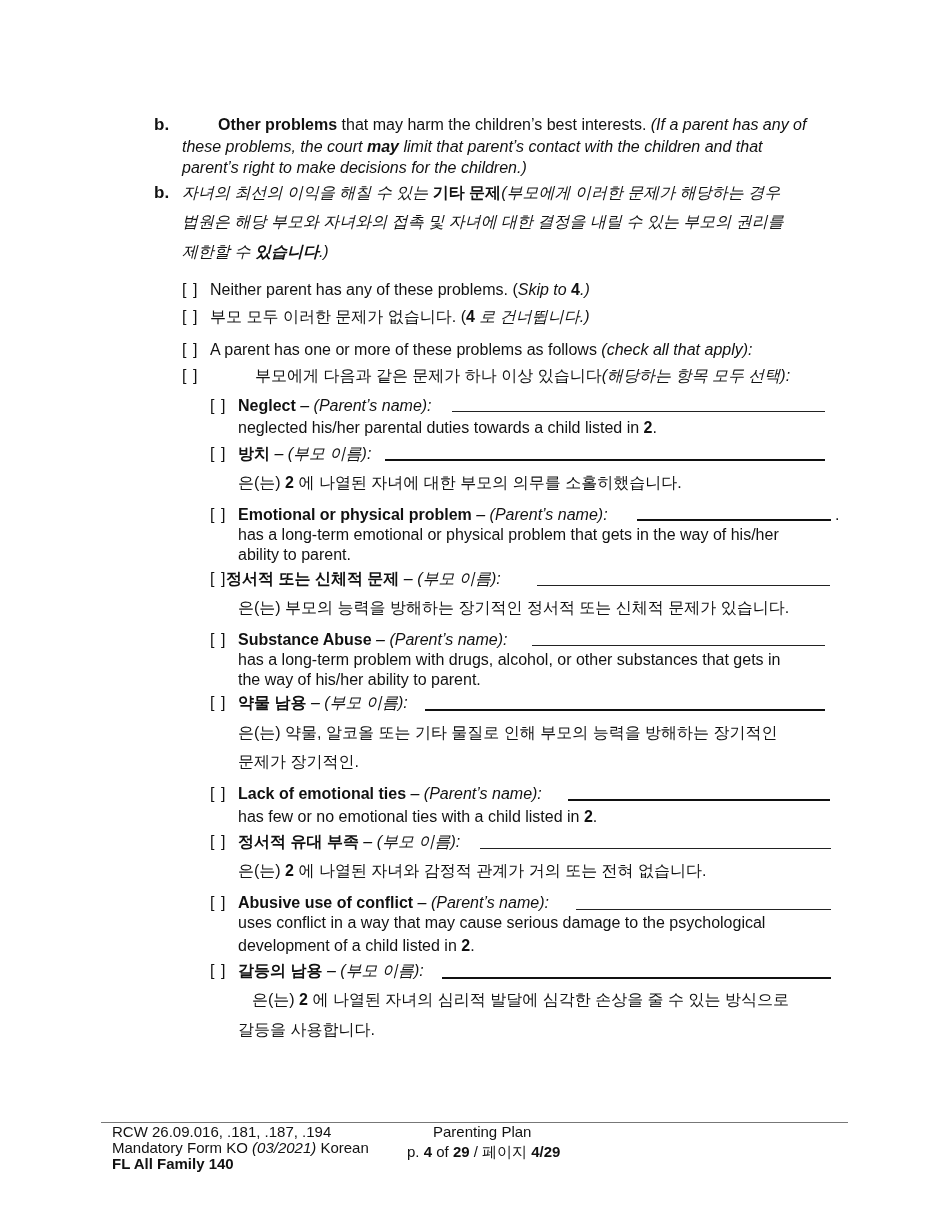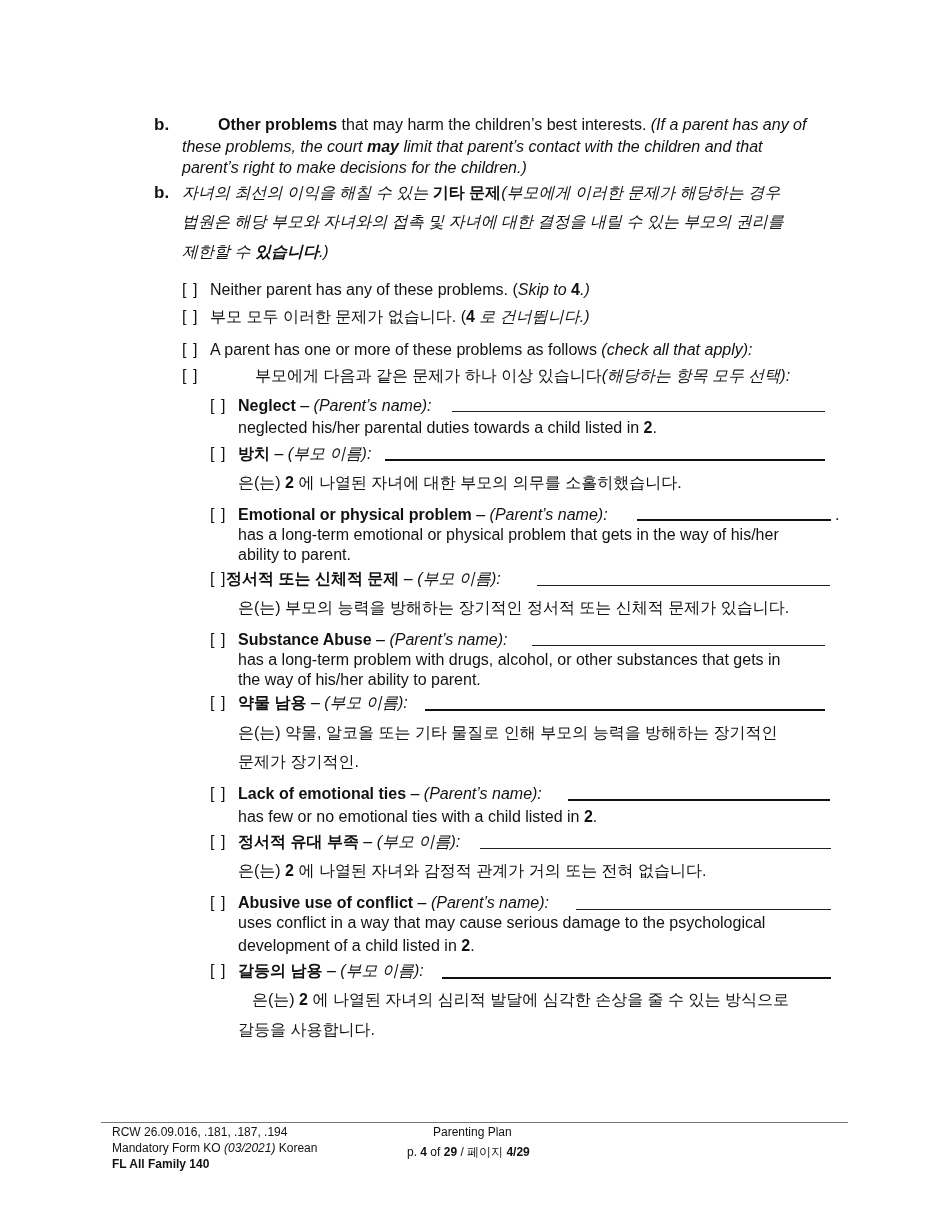--- a/index.html
+++ b/index.html
@@ -11,21 +11,21 @@
   .en { font-size: 16px; line-height: 19px; }
   .ko { font-size: 16px; line-height: 30px; }
   .b { font-weight: bold; }
   .i { font-style: italic; }
   .bi { font-weight: bold; font-style: italic; }
   .marker { font-weight: bold; font-size: 17px; }
   .cb { font-size: 16px; letter-spacing: 1px; }
   .uline { position: absolute; border-bottom: 1px solid #222; height: 0; }
   .uline.thick { border-bottom: 2px solid #111; }
   .footer-rule { position: absolute; left: 101px; top: 1122px; width: 747px; border-top: 1px solid #777; }
-  .ft { font-size: 12px; line-height: 16px; }
+  .ft { font-size: 15px; line-height: 16px; }
 </style>
 </head>
 <body>
 
 <div class="abs en marker" style="left:154px; top:115px;">b.</div>
 <div class="abs en" style="left:182px; top:115px;margin-left:36px;">
   <span class="b">Other problems</span><span> that may harm the children’s best interests. </span><span class="i">(If a parent has any of</span>
 </div>
 <div class="abs en i" style="left:182px; top:137px;">
   <span>these problems, the court </span><span class="bi">may</span><span> limit that parent’s contact with the children and that</span>

